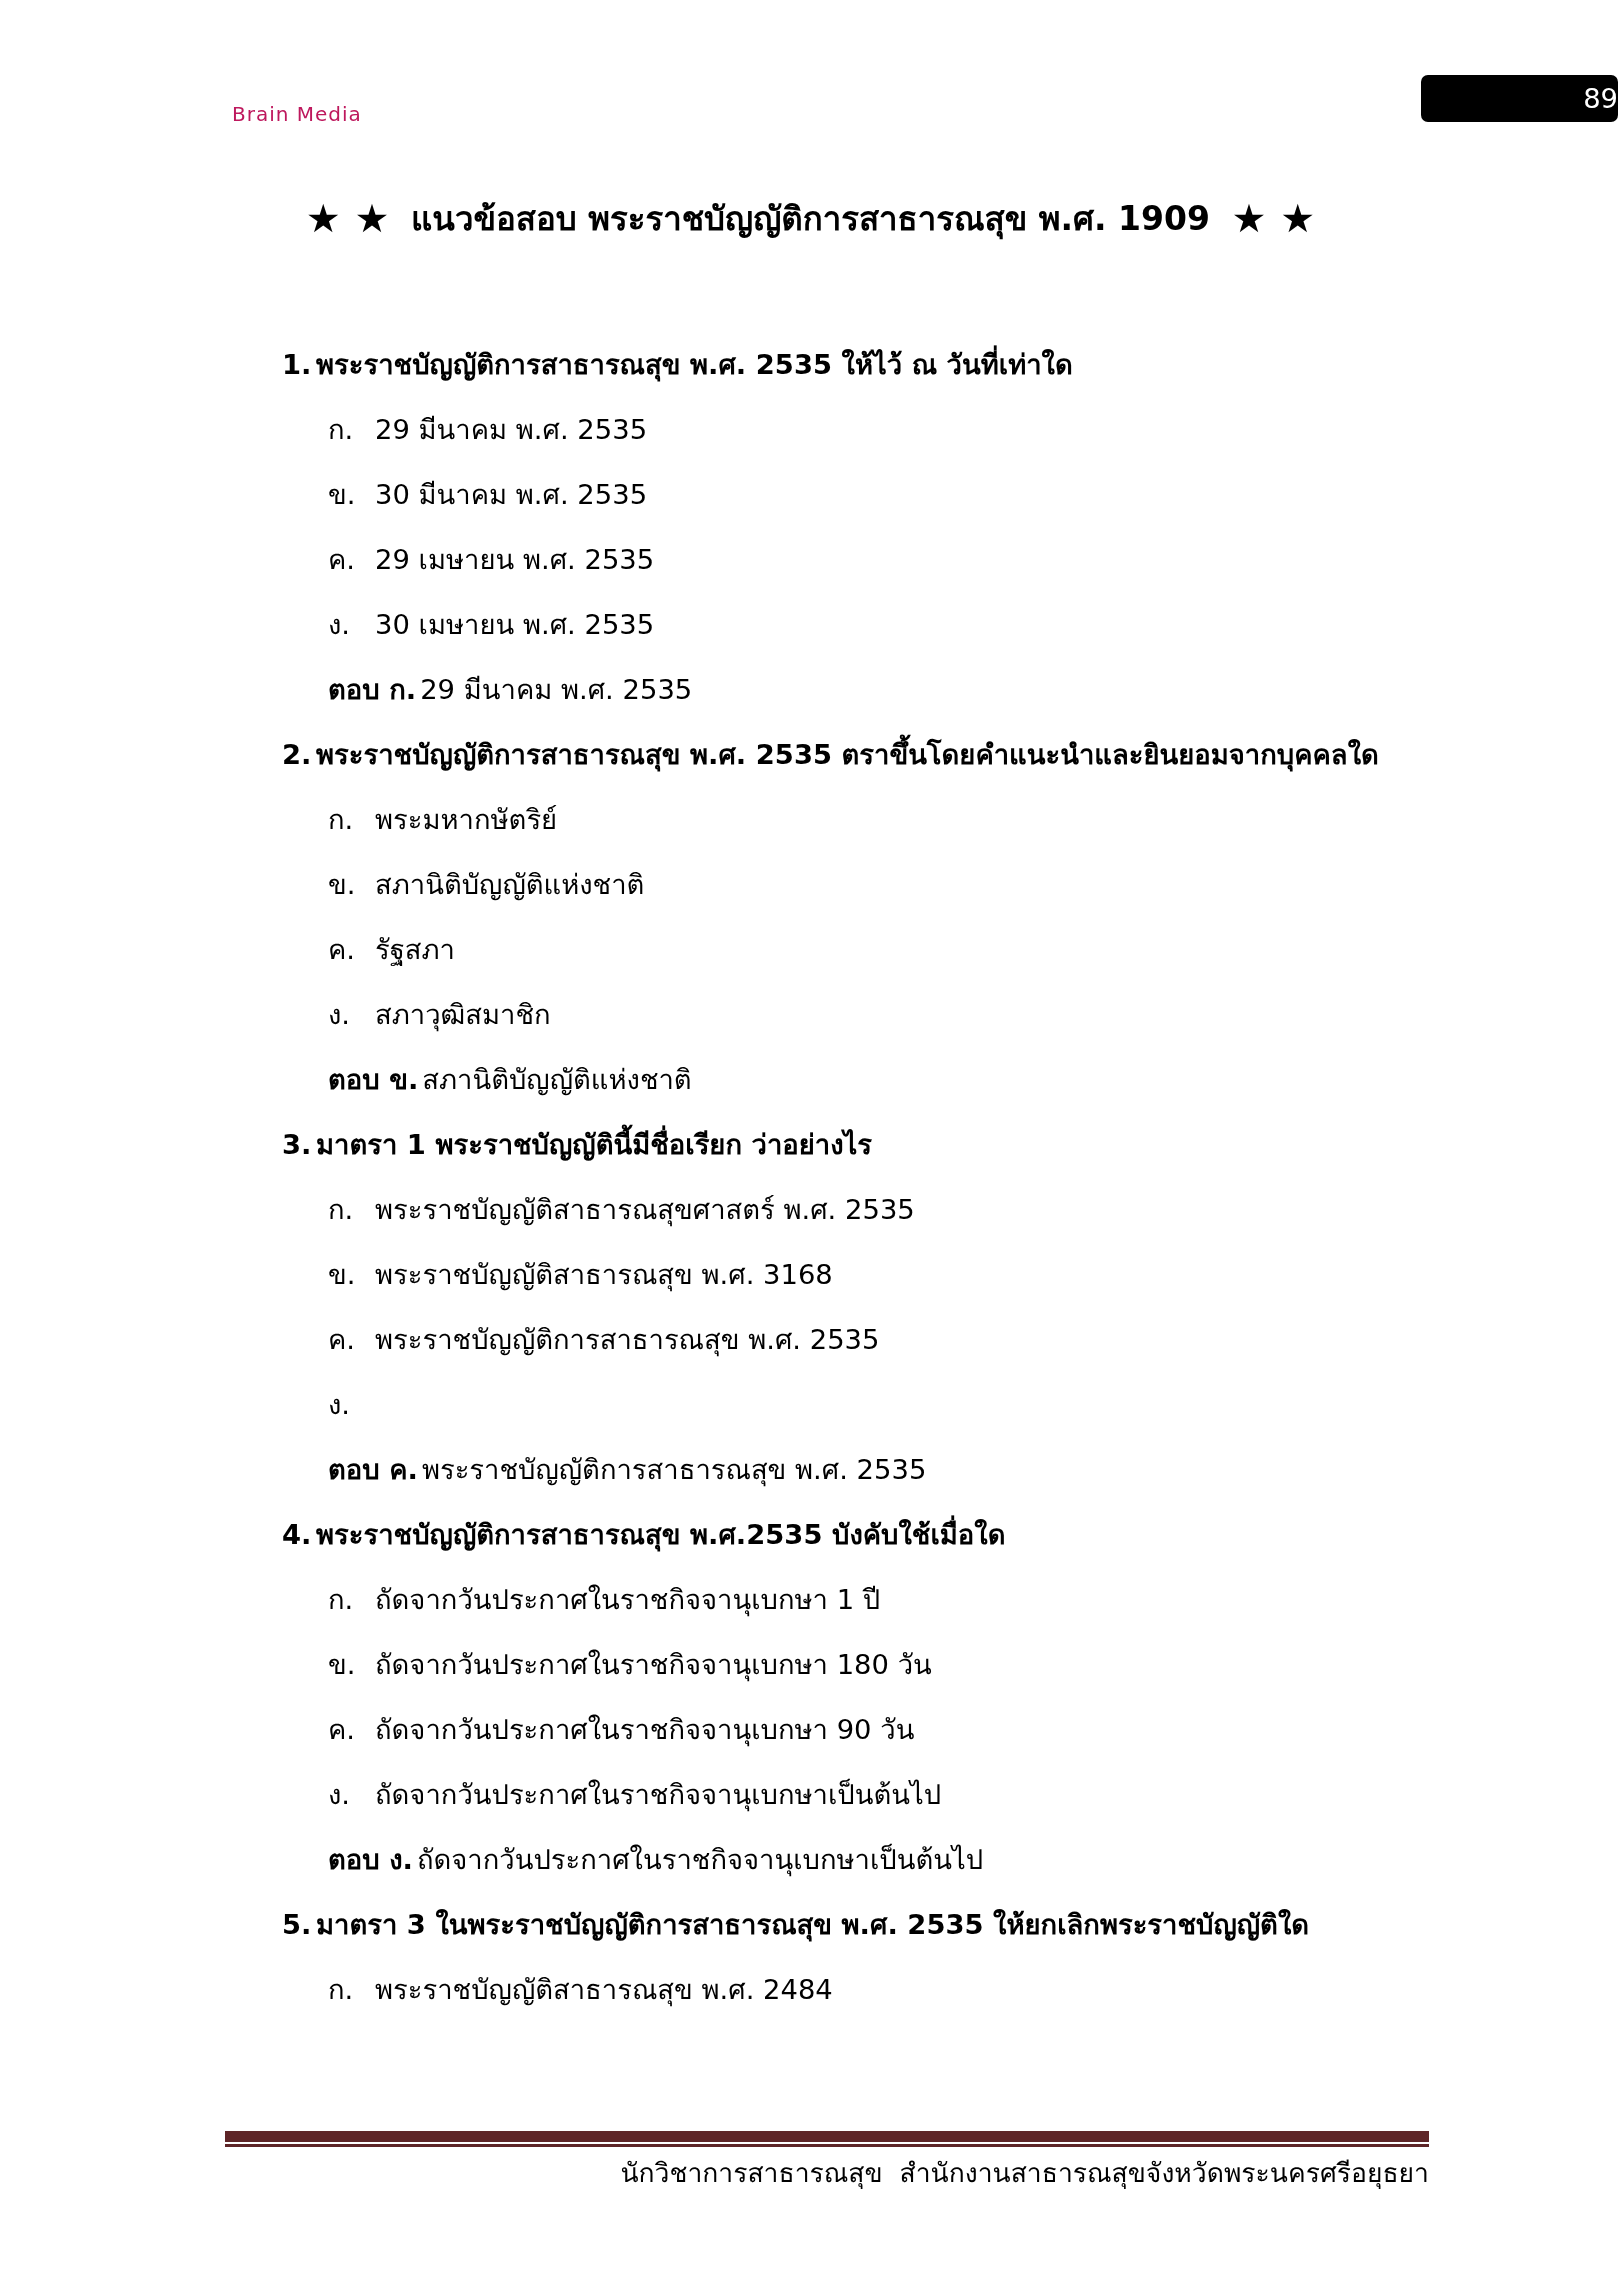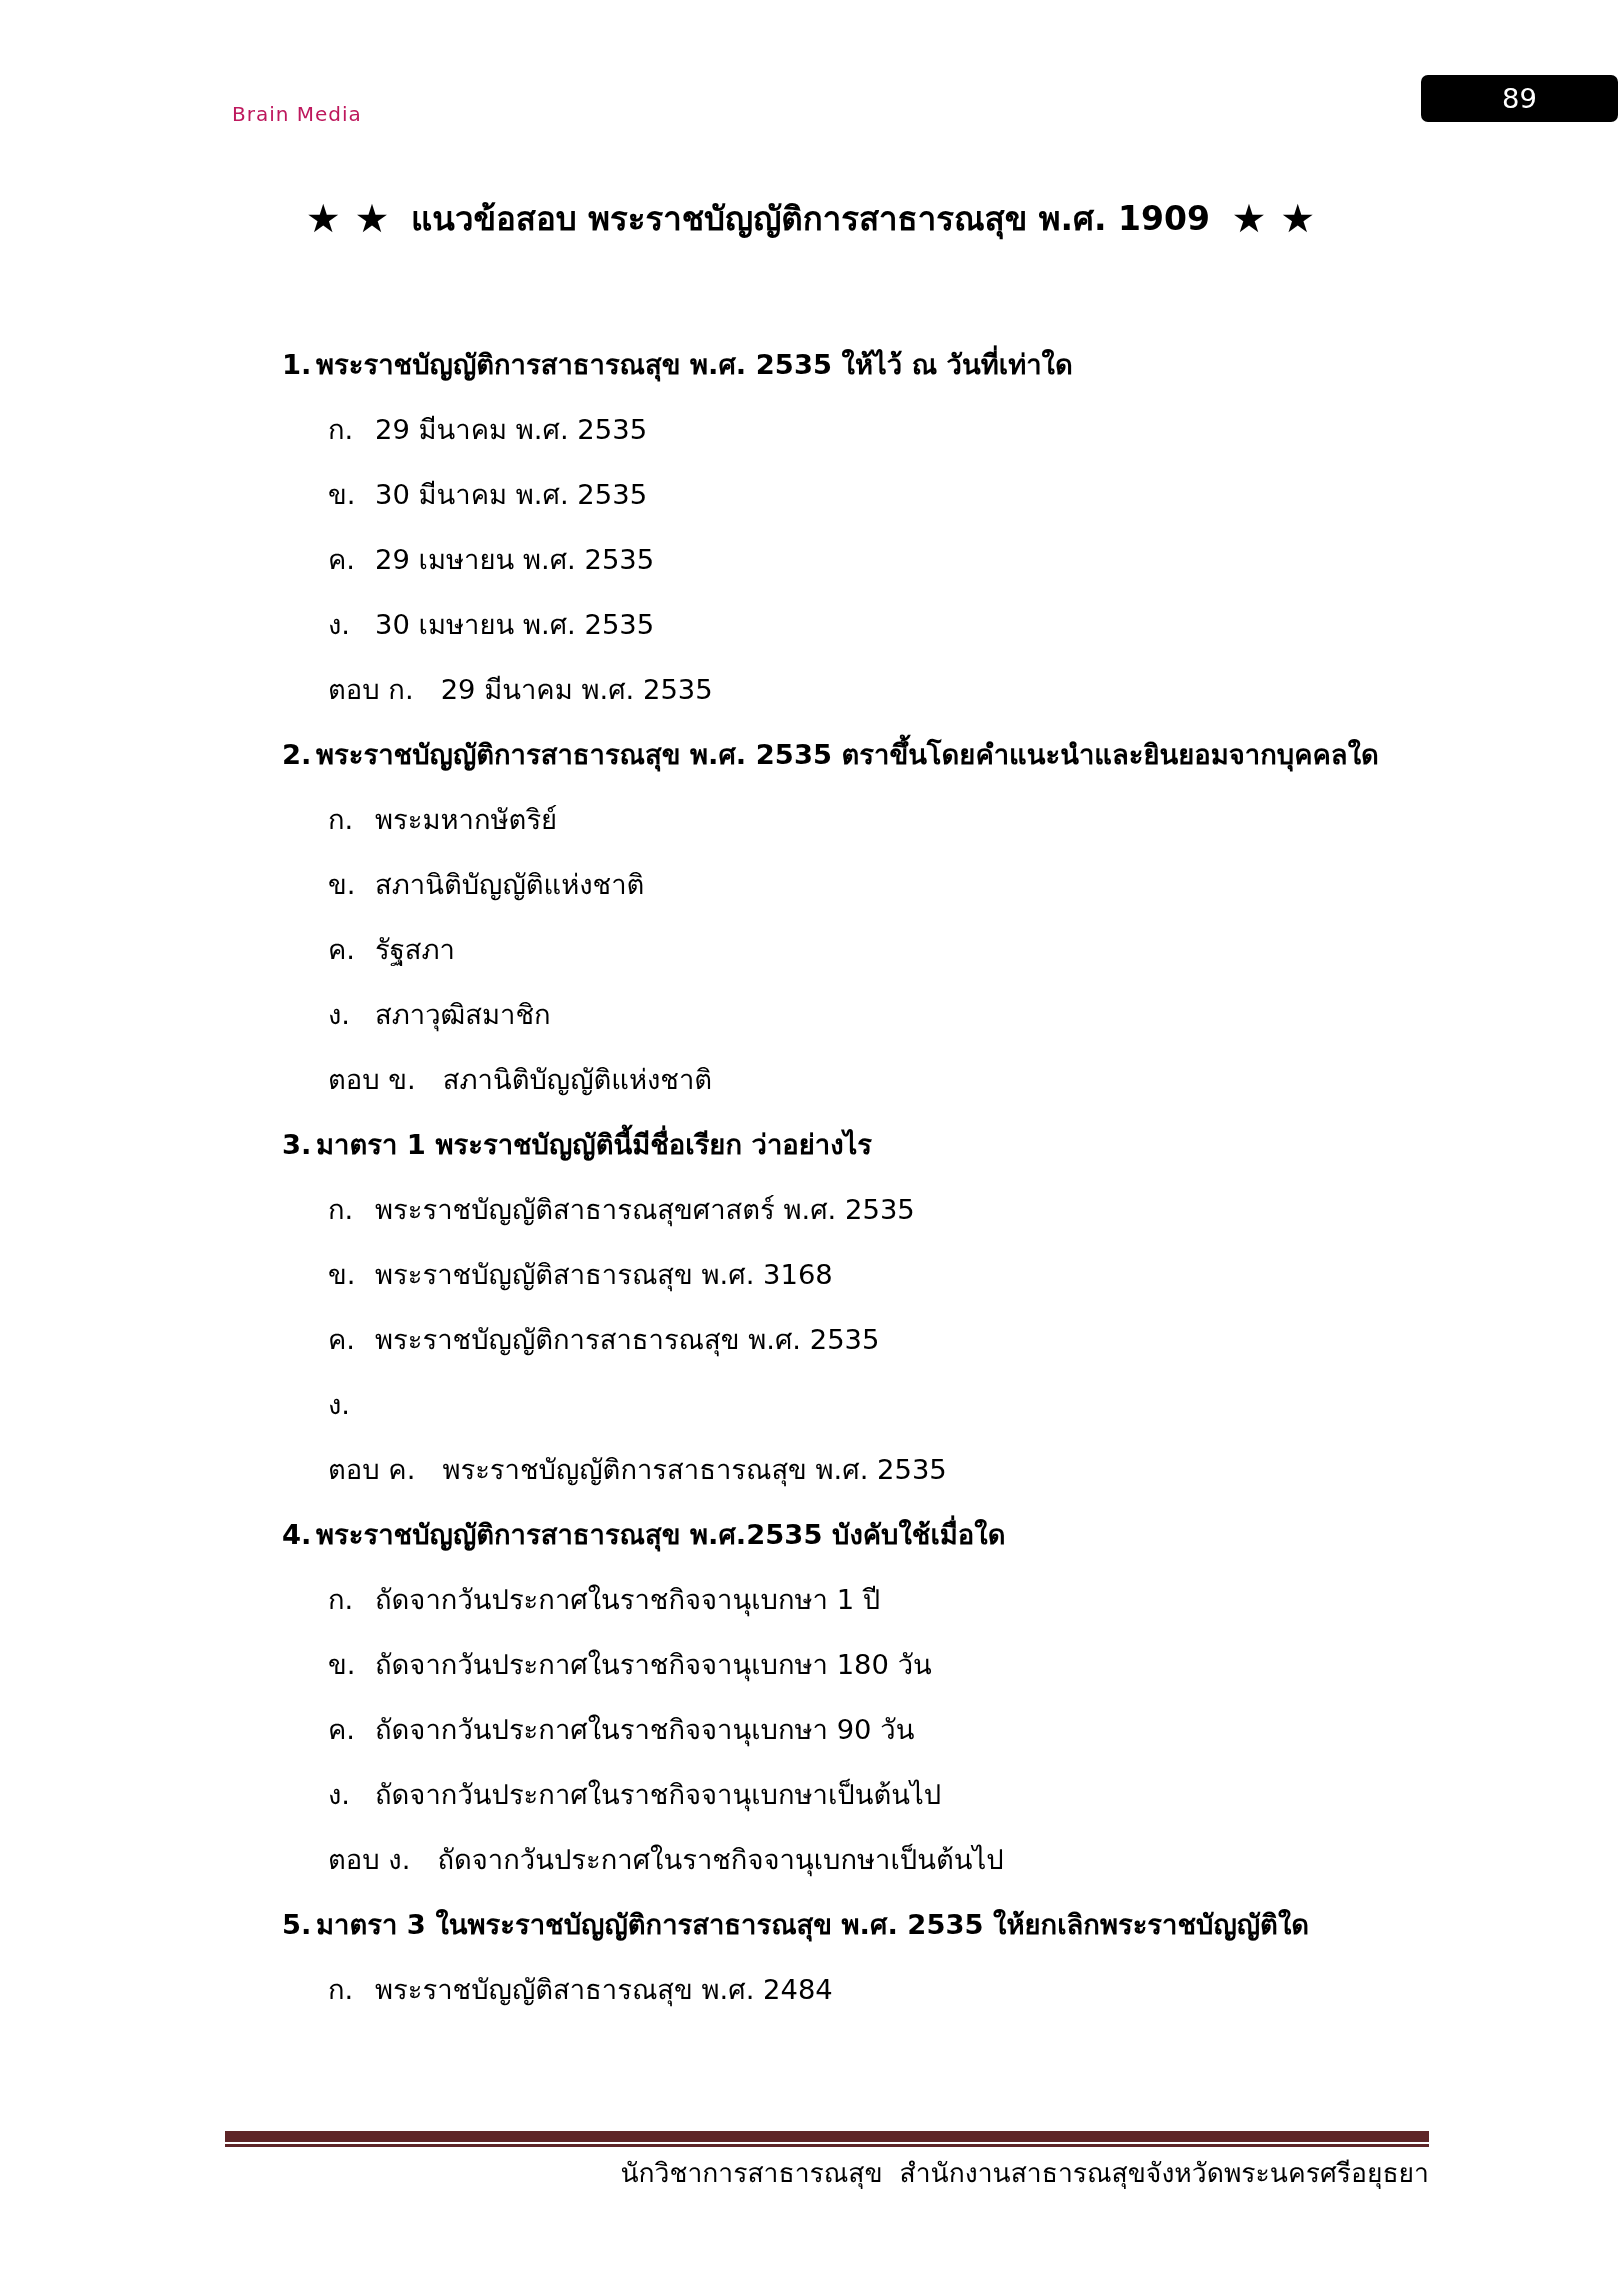--- a/index.html
+++ b/index.html
@@ -26,21 +26,21 @@
     position: absolute;
     left: 1421px;
     top: 75px;
     width: 197px;
     height: 47px;
     background: #000000;
     color: #ffffff;
     border-radius: 6.9px;
     display: flex;
     align-items: center;
-    justify-content: center;
+    justify-content: flex-end;
     font-size: 27.4px;
   }
   .doc-title {
     position: absolute;
     left: 0;
     top: 192px;
     width: 100%;
     display: flex;
     align-items: center;
     justify-content: center;
@@ -62,21 +62,21 @@
     display: flex;
     align-items: center;
     font-size: 27.4px;
     white-space: nowrap;
   }
   .q-line { font-weight: bold; }
   .q-num { flex: none; width: 34px; }
   .choice-line { padding-left: 46px; }
   .choice-letter { flex: none; width: 47px; }
   .answer-line { padding-left: 46px; }
-  .answer-prefix { font-weight: normal; margin-right: 27px; }
+  .answer-prefix { font-weight: bold; margin-right: 4px; }
   .footer-rule {
     position: absolute;
     left: 225px;
     top: 2131px;
     width: 1204px;
   }
   .footer-rule .thick { height: 10.8px; background: #5e2527; }
   .footer-rule .thin  { height: 2.9px;  background: #5e2527; margin-top: 2px; }
   .footer-credit {
     position: absolute;

